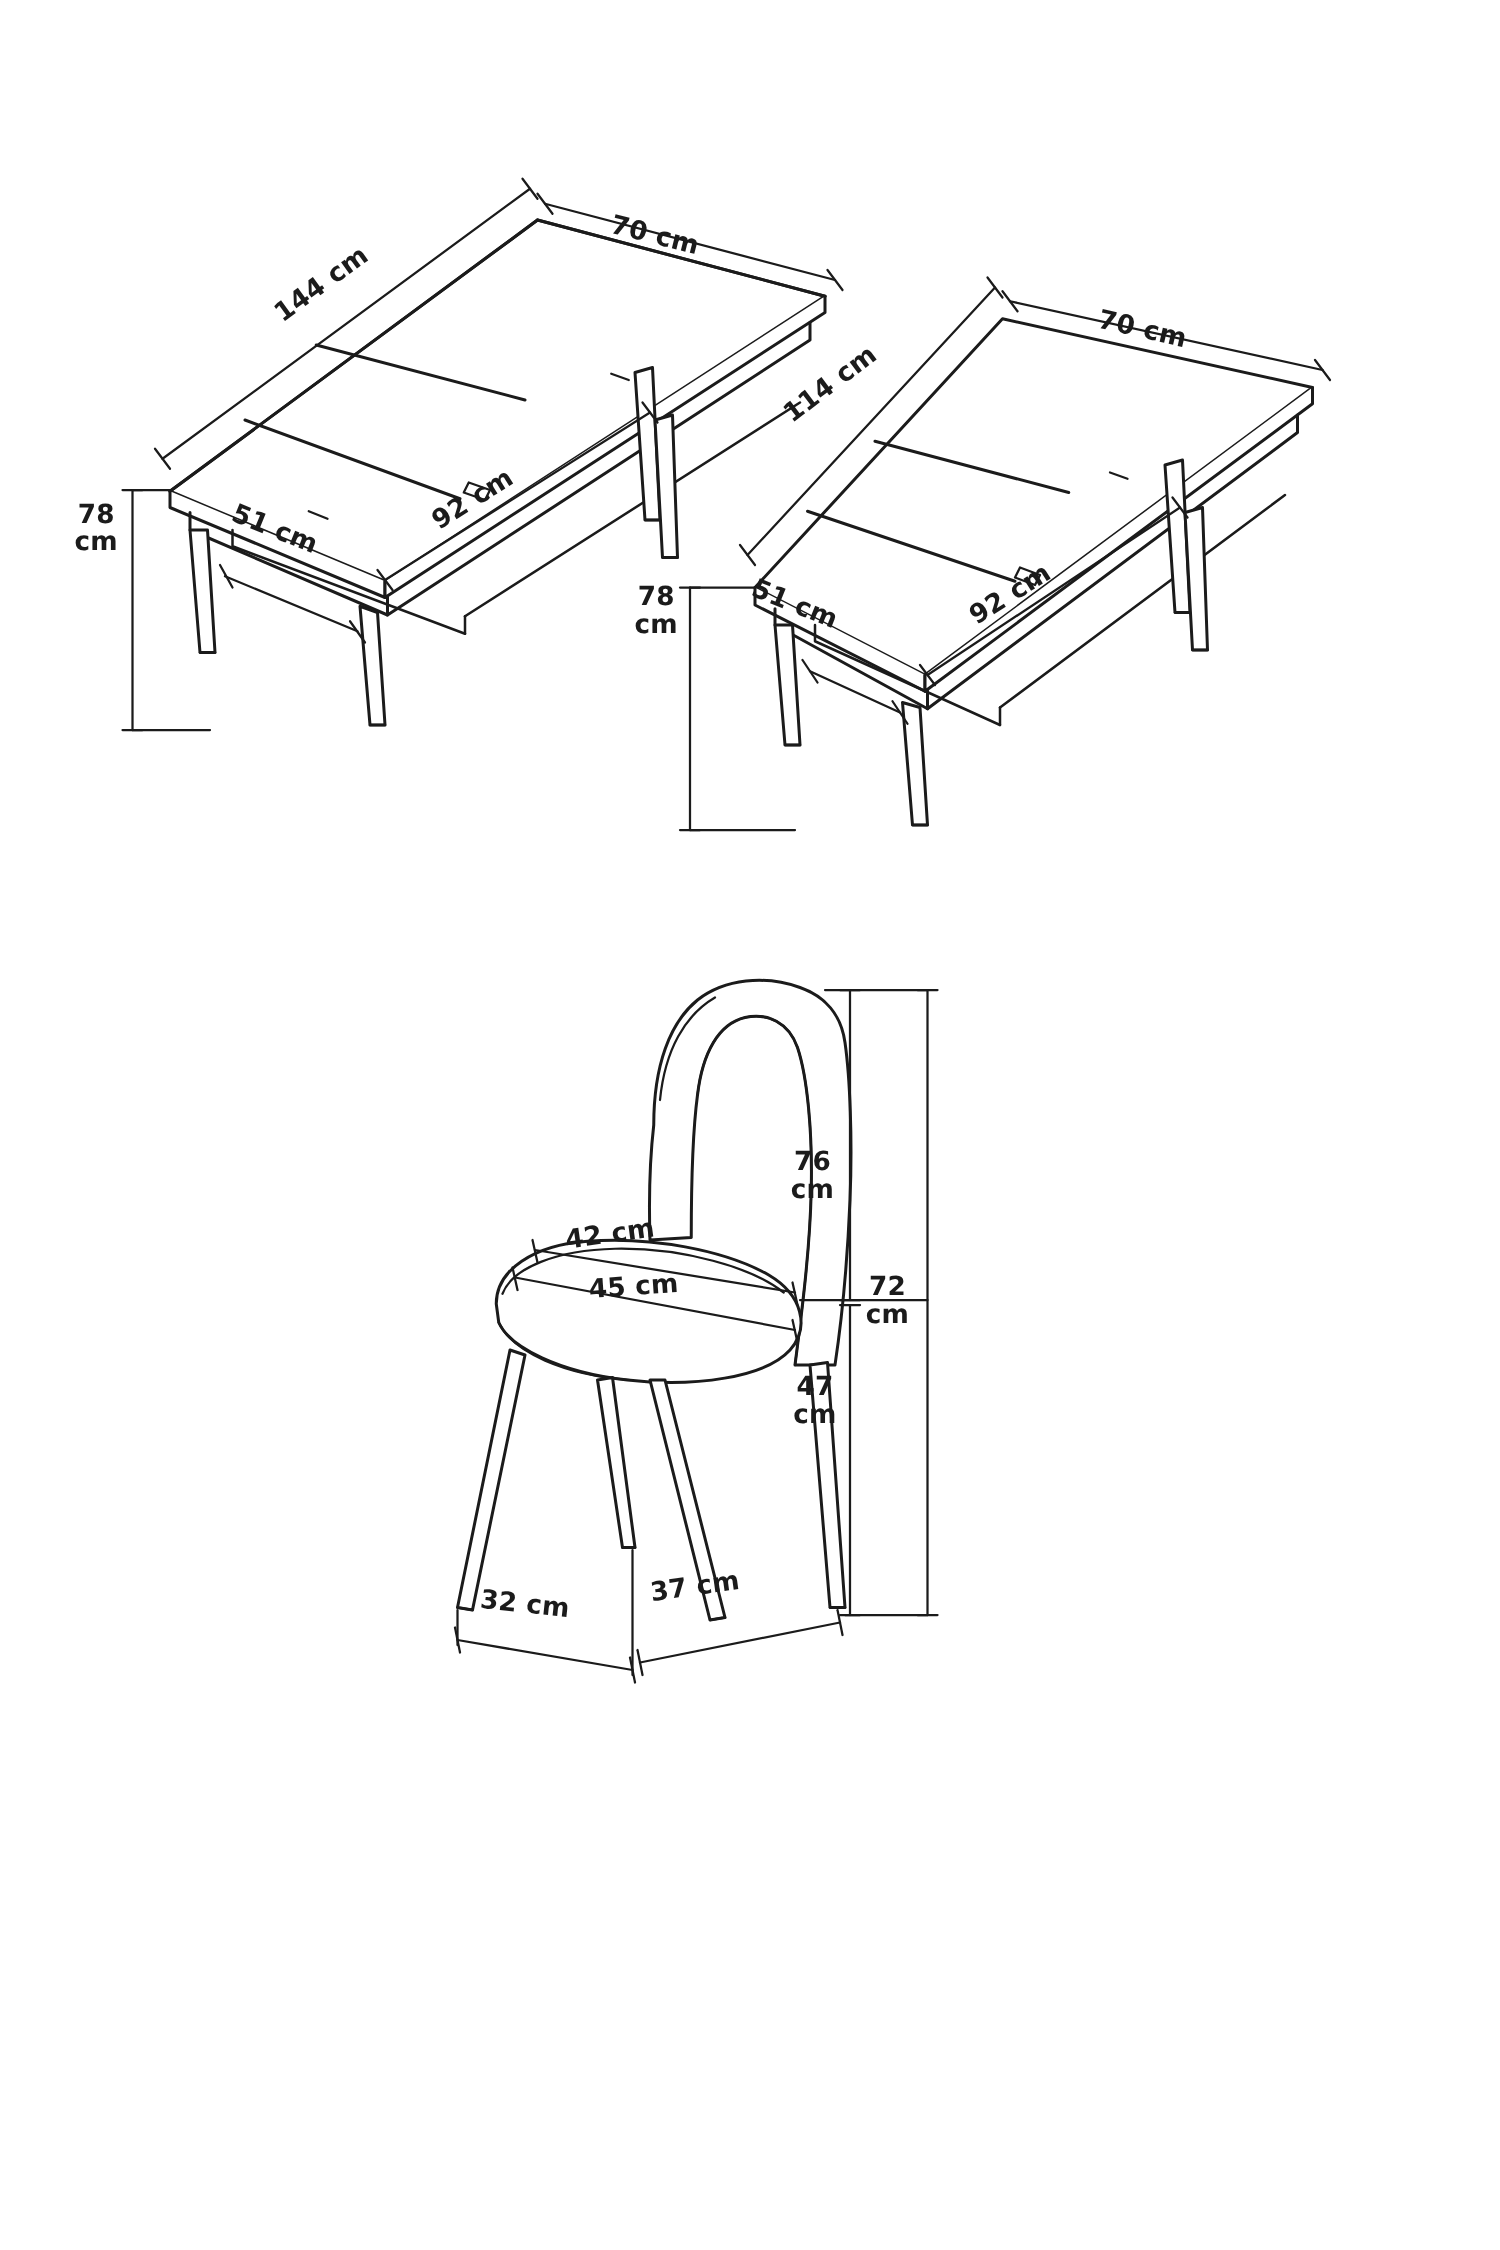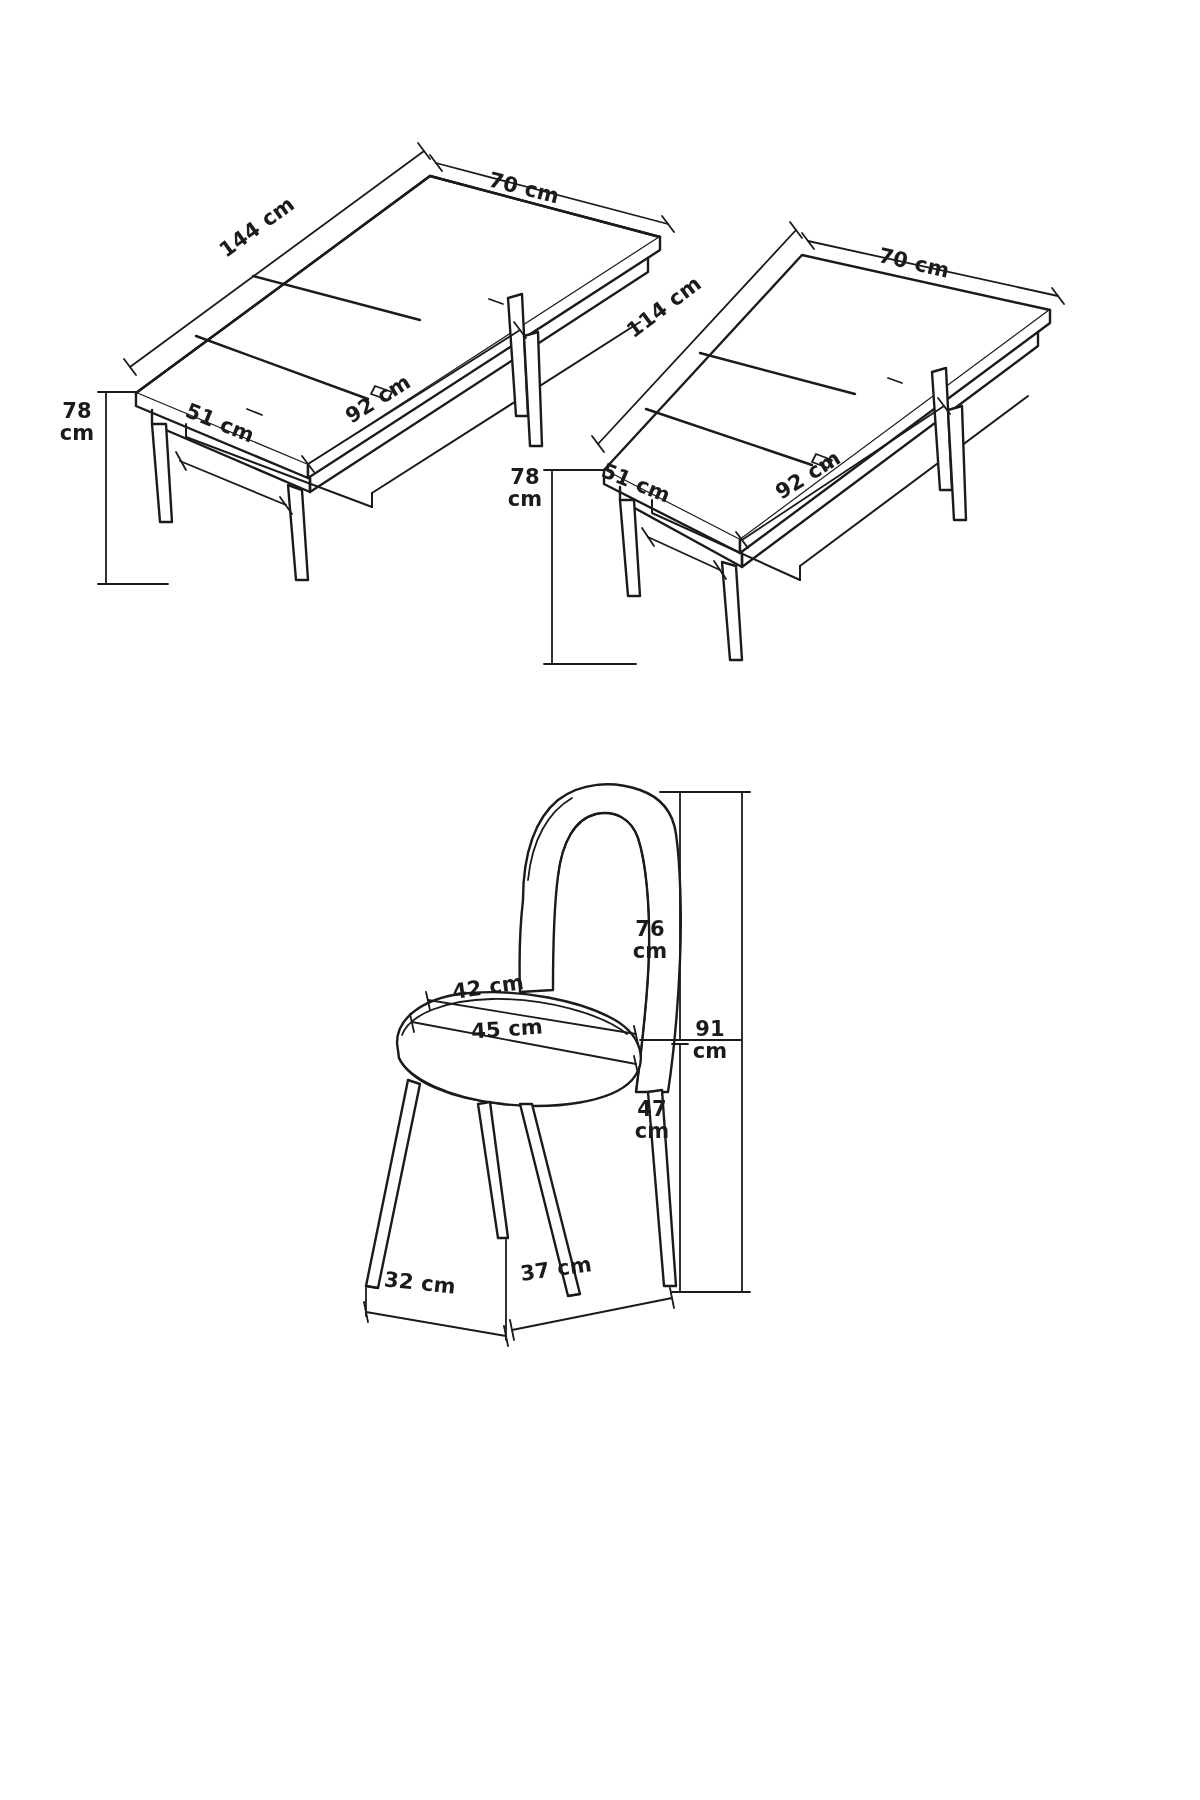--- a/index.html
+++ b/index.html
@@ -269,21 +269,21 @@
 
   <div class="dimlabel" style="left:610px; top:296px; width:108px; transform:rotate(-37deg);">114 cm</div>
   <div class="dimlabel" style="left:866px; top:252px; width:96px; transform:rotate(13deg);">70 cm</div>
   <div class="dimlabel" style="left:502px; top:466px; width:46px;">78
 cm</div>
   <div class="dimlabel" style="left:594px; top:472px; width:84px; transform:rotate(22deg);">51 cm</div>
   <div class="dimlabel" style="left:760px; top:464px; width:96px; transform:rotate(-32deg);">92 cm</div>
 
   <div class="dimlabel" style="left:626px; top:918px; width:48px;">76
 cm</div>
-  <div class="dimlabel" style="left:686px; top:1018px; width:48px;">91
+  <div class="dimlabel" style="left:686px; top:1018px; width:48px;">72
 cm</div>
   <div class="dimlabel" style="left:628px; top:1098px; width:48px;text-align:center;">47
 cm</div>
   <div class="dimlabel" style="left:440px; top:976px; width:96px; transform:rotate(-8deg);">42 cm</div>
   <div class="dimlabel" style="left:452px; top:1018px; width:110px; transform:rotate(-4deg);">45 cm</div>
   <div class="dimlabel" style="left:372px; top:1272px; width:96px; transform:rotate(6deg);">32 cm</div>
   <div class="dimlabel" style="left:508px; top:1258px; width:96px; transform:rotate(-8deg);">37 cm</div>
 
 </div>
 

